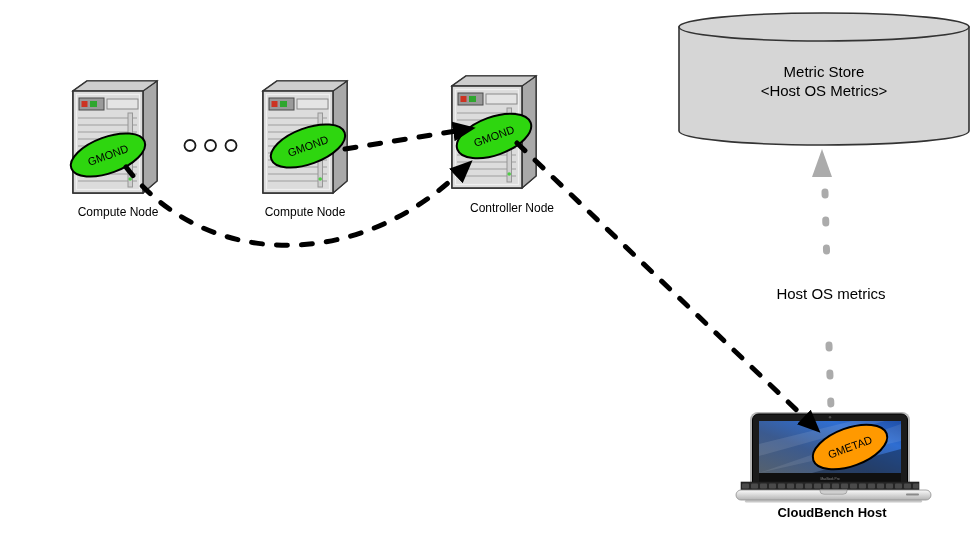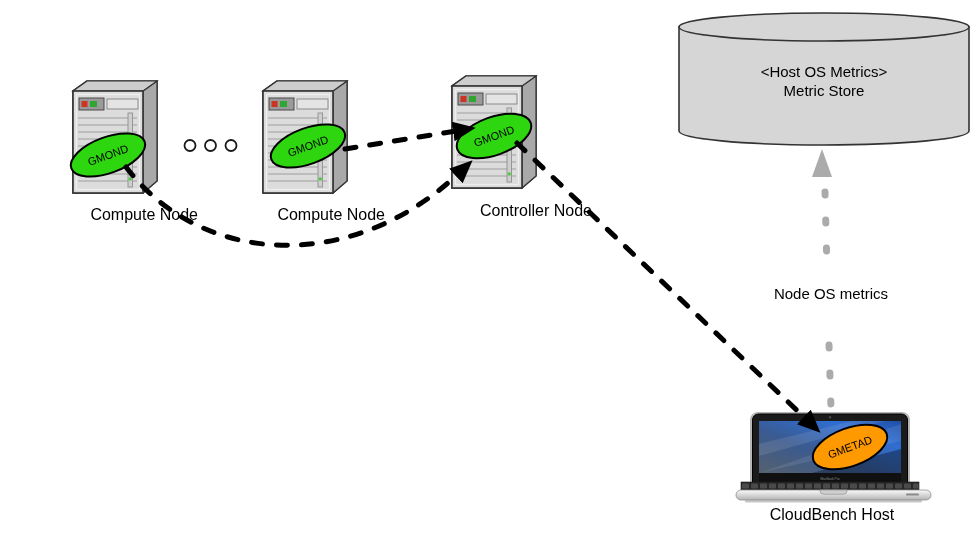--- a/index.html
+++ b/index.html
@@ -12,24 +12,24 @@
     overflow: hidden;
   }
   .canvas svg { position: absolute; left: 0; top: 0; }
   .label {
     position: absolute;
     text-align: center;
     color: #000;
     line-height: 1.25;
     white-space: nowrap;
   }
-  .node-label   { font-size: 16px; text-align: right; }
+  .node-label   { font-size: 12px; }
   .store-label  { font-size: 15px; }
   .flow-label   { font-size: 15px; }
-  .host-label   { font-size: 16px; font-weight: normal; }
+  .host-label   { font-size: 13px; font-weight: bold; }
   svg text { font-family: "Liberation Sans", sans-serif; fill: #000; }
   .agent-text  { font-size: 11px; }
   .micro-text  { font-size: 3.2px; fill: #8a8a8a; }
 </style>
 </head>
 <body>
 
 <div class="canvas">
 
   <svg width="979" height="545" viewBox="0 0 979 545">
@@ -147,23 +147,23 @@
     </g>
   </svg>
 
   <div class="label node-label" style="left:38px; top:205px; width:160px;">Compute Node</div>
 
   <div class="label node-label" style="left:225px; top:205px; width:160px;">Compute Node</div>
 
   <div class="label node-label" style="left:432px; top:201px; width:160px;">Controller Node</div>
 
   <div class="label store-label" style="left:674px; top:63px; width:300px;">
+    <div>Metric Store</div>
     <div>&lt;Host OS Metrics&gt;</div>
-    <div>Metric Store</div>
   </div>
 
   <div class="label flow-label" style="left:705px; top:285px; width:252px;">
-    <div>Node OS metrics</div>
+    <div>Host OS metrics</div>
   </div>
 
   <div class="label host-label" style="left:731px; top:505px; width:202px;">CloudBench Host</div>
 
 </div>
 
 </body></html>

